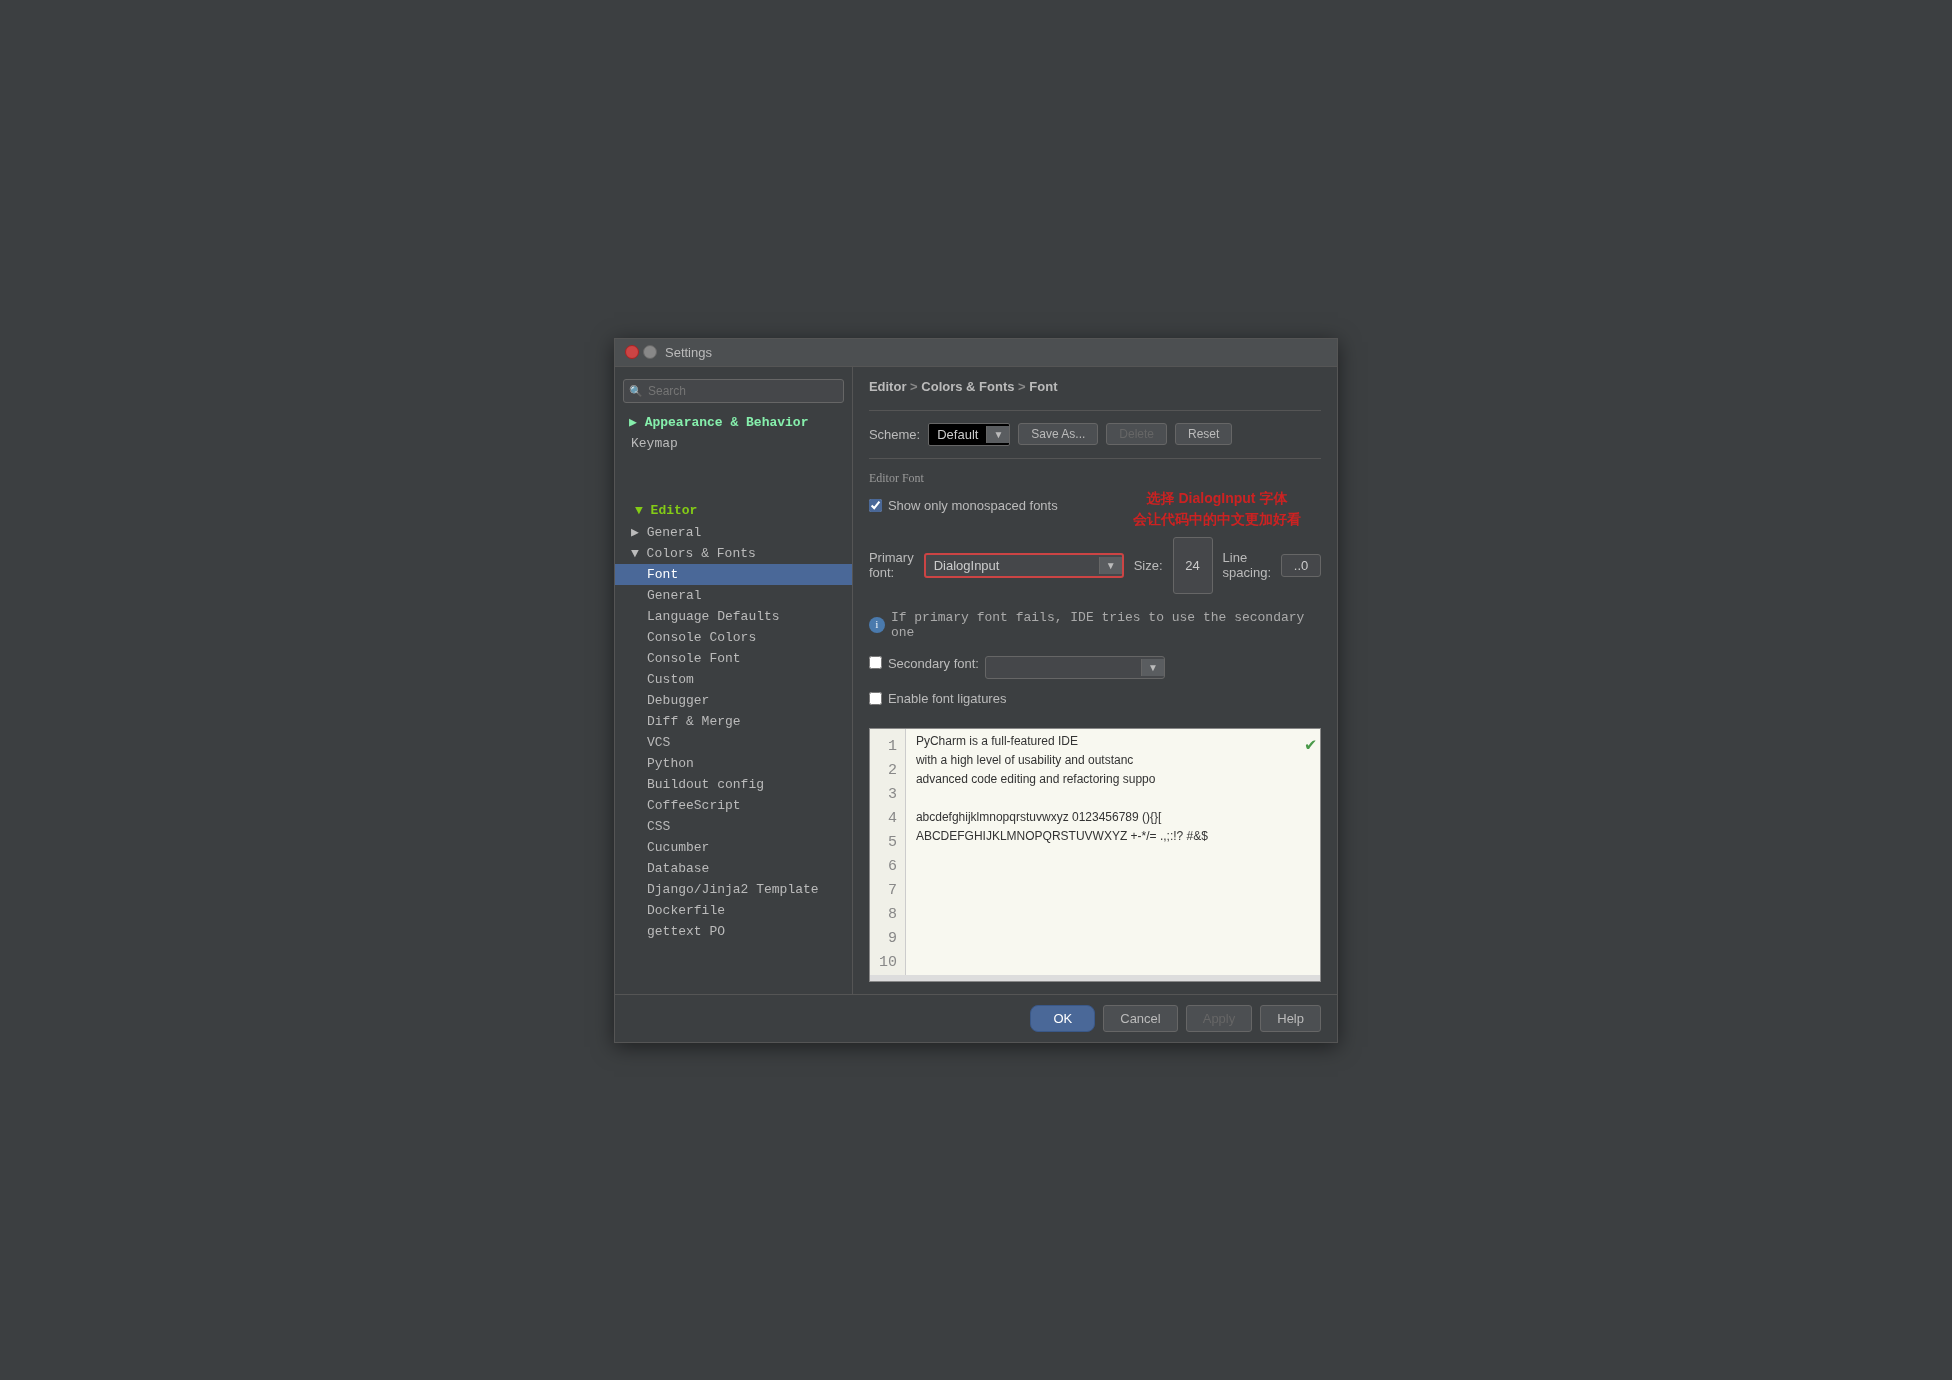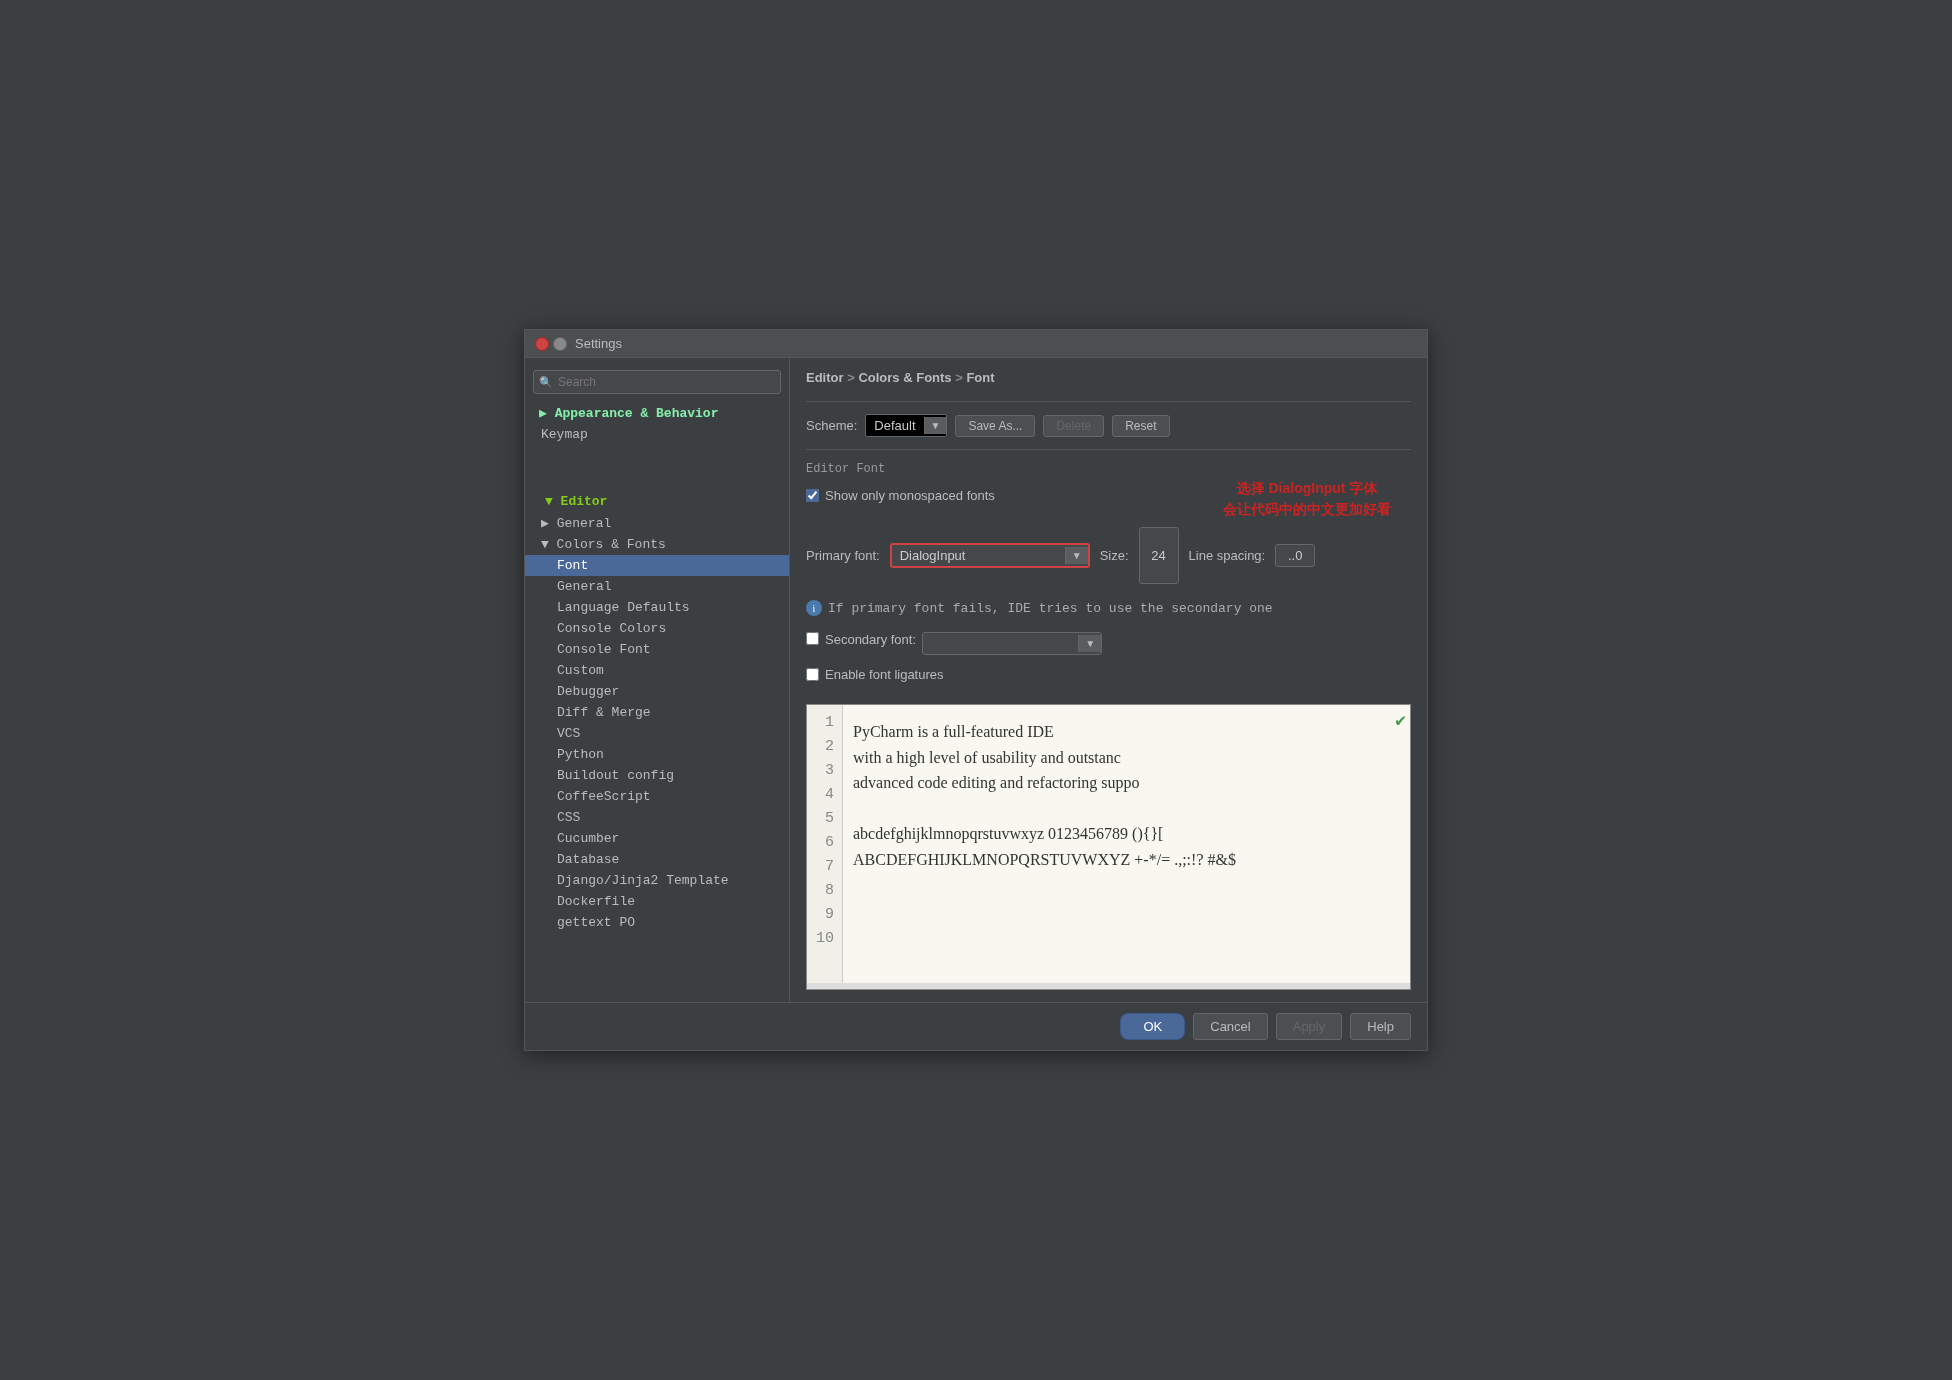--- a/index.html
+++ b/index.html
@@ -6,21 +6,21 @@
     body {
       font-family: 'Courier New', Courier, monospace;
       font-size: 13px;
       background: #3c3f41;
       display: flex;
       justify-content: center;
       align-items: center;
       min-height: 100vh;
     }
     .dialog {
-      width: 904px;
+      width: 724px;
       background: #3c3f41;
       border: 1px solid #555;
       box-shadow: 0 4px 20px rgba(0,0,0,0.5);
       display: flex;
       flex-direction: column;
     }
     .titlebar {
       background: #4c4f51;
       padding: 6px 10px;
       display: flex;
@@ -157,21 +157,21 @@
     .btn.disabled {
       color: #666;
       cursor: default;
     }
     .divider {
       border: none;
       border-top: 1px solid #555;
       margin: 4px 0;
     }
     .section-label {
-      font-family: Liberation Mono, monospace;
+      font-family: Liberation Serif, serif;
       font-size: 12px;
       color: #999;
       margin-bottom: 4px;
     }
     .checkbox-row {
       display: flex;
       align-items: center;
       gap: 6px;
       font-family: sans-serif;
       font-size: 13px;
@@ -299,23 +299,23 @@
       padding: 6px 8px;
       color: #888;
       font-family: 'Courier New', Courier, monospace;
       font-size: 15px;
       line-height: 1.6;
       text-align: right;
       min-width: 36px;
       user-select: none;
     }
     .preview-code {
-      padding: 14px 10px;
-      font-family: Liberation Serif, serif;
-      font-size: 16px;
+      padding: 3px 10px;
+      font-family: Liberation Sans, sans-serif;
+      font-size: 12px;
       line-height: 1.6;
       color: #333;
       white-space: pre;
       overflow: hidden;
     }
     .code-line4 {
       background: #faf8e0;
     }
     .check-icon-corner {
       position: absolute;

